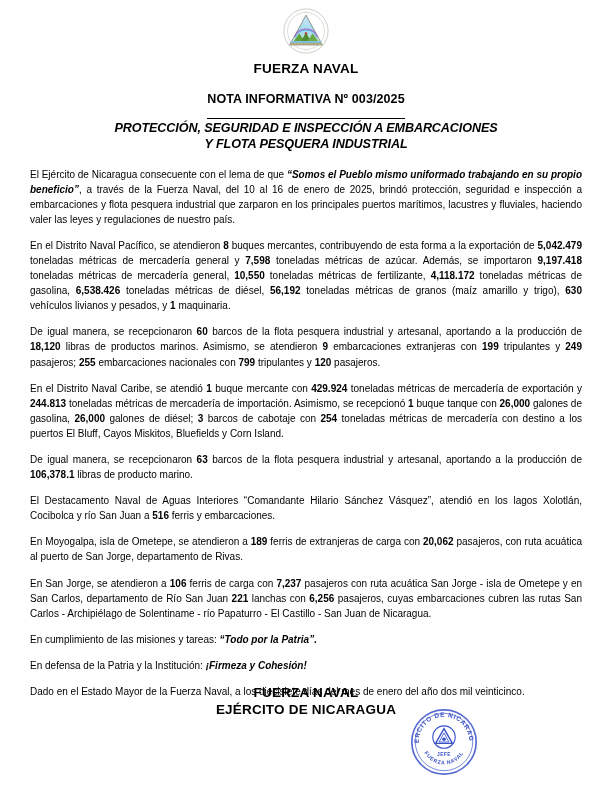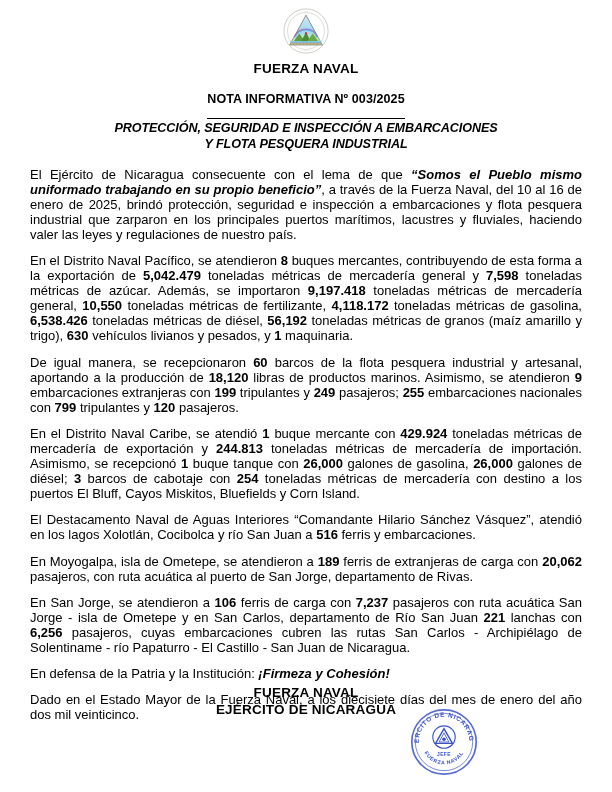--- a/index.html
+++ b/index.html
@@ -67,21 +67,21 @@
     letter-spacing: -0.1px;
     font-style: italic;
   }
 
   
   .body-text {
     margin-top: 15px;
   }
   .body-text p {
     margin: 0 0 11px 0;
-    font-size: 13px;
+    font-size: 10px;
     line-height: 15.1px;
     text-align: justify;
     text-justify: inter-word;
   }
   .body-text p:last-child { margin-bottom: 16px; }
 
   b { font-weight: bold; }
   .bi { font-weight: bold; font-style: italic; }
 
   
@@ -177,27 +177,29 @@
   <div class="body-text">
 
     <p><span>El Ejército de Nicaragua consecuente con el lema de que </span><span class="bi">“Somos el Pueblo mismo uniformado trabajando en su propio beneficio”</span><span>, a través de la Fuerza Naval, del 10 al 16 de enero de 2025, brindó protección, seguridad e inspección a embarcaciones y flota pesquera industrial que zarparon en los principales puertos marítimos, lacustres y fluviales, haciendo valer las leyes y regulaciones de nuestro país.</span></p>
 
     <p><span>En el Distrito Naval Pacífico, se atendieron </span><b>8</b><span> buques mercantes, contribuyendo de esta forma a la exportación de </span><b>5,042.479</b><span> toneladas métricas de mercadería general y </span><b>7,598</b><span> toneladas métricas de azúcar. Además, se importaron </span><b>9,197.418</b><span> toneladas métricas de mercadería general, </span><b>10,550</b><span> toneladas métricas de fertilizante, </span><b>4,118.172</b><span> toneladas métricas de gasolina, </span><b>6,538.426</b><span> toneladas métricas de diésel, </span><b>56,192</b><span> toneladas métricas de granos (maíz amarillo y trigo), </span><b>630</b><span> vehículos livianos y pesados, y </span><b>1</b><span> maquinaria.</span></p>
 
     <p><span>De igual manera, se recepcionaron </span><b>60</b><span> barcos de la flota pesquera industrial y artesanal, aportando a la producción de </span><b>18,120</b><span> libras de productos marinos. Asimismo, se atendieron </span><b>9</b><span> embarcaciones extranjeras con </span><b>199</b><span> tripulantes y </span><b>249</b><span> pasajeros; </span><b>255</b><span> embarcaciones nacionales con </span><b>799</b><span> tripulantes y </span><b>120</b><span> pasajeros.</span></p>
 
     <p><span>En el Distrito Naval Caribe, se atendió </span><b>1</b><span> buque mercante con </span><b>429.924</b><span> toneladas métricas de mercadería de exportación y </span><b>244.813</b><span> toneladas métricas de mercadería de importación. Asimismo, se recepcionó </span><b>1</b><span> buque tanque con </span><b>26,000</b><span> galones de gasolina, </span><b>26,000</b><span> galones de diésel; </span><b>3</b><span> barcos de cabotaje con </span><b>254</b><span> toneladas métricas de mercadería con destino a los puertos El Bluff, Cayos Miskitos, Bluefields y Corn Island.</span></p>
 
+    <p><span>De igual manera, se recepcionaron </span><b>63</b><span> barcos de la flota pesquera industrial y artesanal, aportando a la producción de </span><b>106,378.1</b><span> libras de producto marino.</span></p>
 
     <p><span>El Destacamento Naval de Aguas Interiores “Comandante Hilario Sánchez Vásquez”, atendió en los lagos Xolotlán, Cocibolca y río San Juan a </span><b>516</b><span> ferris y embarcaciones.</span></p>
 
     <p><span>En Moyogalpa, isla de Ometepe, se atendieron a </span><b>189</b><span> ferris de extranjeras de carga con </span><b>20,062</b><span> pasajeros, con ruta acuática al puerto de San Jorge, departamento de Rivas.</span></p>
 
     <p><span>En San Jorge, se atendieron a </span><b>106</b><span> ferris de carga con </span><b>7,237</b><span> pasajeros con ruta acuática San Jorge - isla de Ometepe y en San Carlos, departamento de Río San Juan </span><b>221</b><span> lanchas con </span><b>6,256</b><span> pasajeros, cuyas embarcaciones cubren las rutas San Carlos - Archipiélago de Solentiname - río Papaturro - El Castillo - San Juan de Nicaragua.</span></p>
 
+    <p><span>En cumplimiento de las misiones y tareas: </span><span class="bi">“Todo por la Patria”.</span></p>
 
     <p><span>En defensa de la Patria y la Institución: </span><span class="bi">¡Firmeza y Cohesión!</span></p>
 
     <p>Dado en el Estado Mayor de la Fuerza Naval, a los diecisiete días del mes de enero del año dos mil veinticinco.</p>
 
   </div>
 
   <div class="seal">
     <svg width="70" height="70" viewBox="0 0 100 100" aria-hidden="true">
       <defs>

